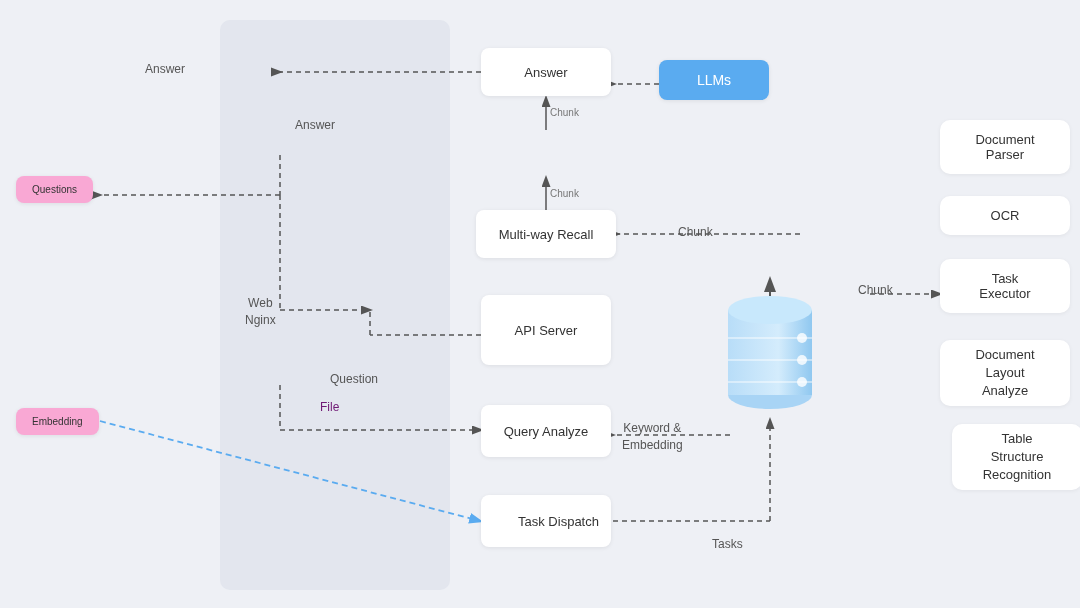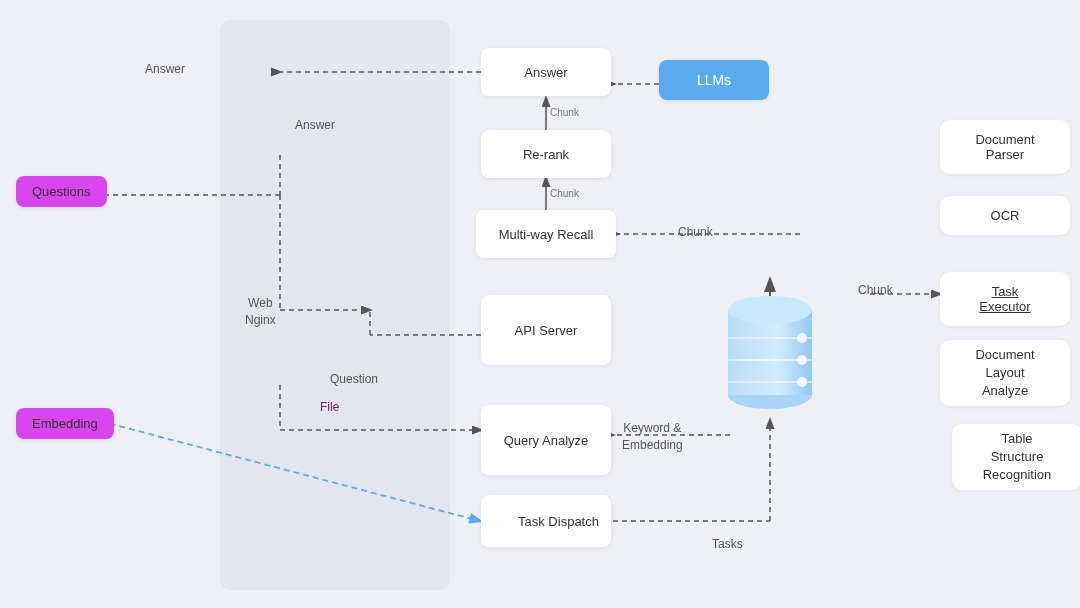--- a/index.html
+++ b/index.html
@@ -89,24 +89,24 @@
     
     .db-container {
       position: absolute;
       left: 720px;
       top: 270px;
     }
 
     
     .entity-box {
       position: absolute;
-      background: #d946ef;
+      background: #f9a8d4;
       border-radius: 8px;
       padding: 8px 16px;
-      font-size: 13px;
+      font-size: 10px;
       color: #333;
       box-shadow: 0 1px 4px rgba(0,0,0,0.08);
       white-space: nowrap;
     }
   </style>
 </head>
 <body>
 
 <div class="diagram-container">
 
@@ -190,28 +190,27 @@
 
   <div class="label" style="left:712px; top:511px;margin-top:26px;">Tasks</div>
 
   <div class="label" style="left:550px; top:107px; font-size:10px; color:#777;">Chunk</div>
   <div class="label" style="left:550px; top:188px; font-size:10px; color:#777;">Chunk</div>
 
   <div class="box" style="left:481px; top:48px; width:130px; height:48px;">Answer</div>
 
   <div class="box box-blue" style="left:659px; top:60px; width:110px; height:40px;">LLMs</div>
 
-  <div class="box" style="left:481px; top:130px; width:130px; height:48px;">Re-rank</div>
 
   <div class="box" style="left:476px; top:210px; width:140px; height:48px;">Multi-way Recall</div>
 
   <div class="box" style="left:481px; top:295px; width:130px; height:70px; flex-direction:column;text-align:right;">API
 Server</div>
 
-  <div class="box" style="left:481px; top:405px; width:130px; height:70px; flex-direction:column;">Query
+  <div class="box" style="left:481px; top:405px; width:130px; height:52px; flex-direction:column;">Query
 Analyze</div>
 
   <div class="box" style="left:481px; top:495px; width:130px; height:52px;padding-left:37px;">Task Dispatch</div>
 
   <div class="db-container">
     <svg width="100" height="150" viewBox="0 0 100 150">
 
       <ellipse cx="50" cy="125" rx="42" ry="14" fill="#a8d4f5"></ellipse>
 
       <rect x="8" y="40" width="84" height="85" fill="url(#dbGrad)"></rect>
@@ -232,21 +231,21 @@
       <circle cx="82" cy="68" r="5" fill="white" opacity="0.8"></circle>
       <circle cx="82" cy="90" r="5" fill="white" opacity="0.8"></circle>
       <circle cx="82" cy="112" r="5" fill="white" opacity="0.8"></circle>
     </svg>
   </div>
 
   <div class="side-box" style="left:940px; top:120px;">Document Parser</div>
 
   <div class="side-box" style="left:940px; top:196px;">OCR</div>
 
-  <div class="side-box" style="left:940px; top:272px;text-decoration:underline;">Task Executor</div>
+  <div class="side-box" style="left:940px; top:259px;">Task Executor</div>
 
   <div class="side-box" style="left:940px; top:340px; height:66px; line-height:1.4;">
     <span style="white-space:pre-line; text-align:center;">Document Layout
 Analyze</span>
   </div>
 
   <div class="side-box" style="left:940px; top:424px; height:66px; line-height:1.4;margin-left:12px;">
     <span style="white-space:pre-line; text-align:center;">Table Structure
 Recognition</span>
   </div>

